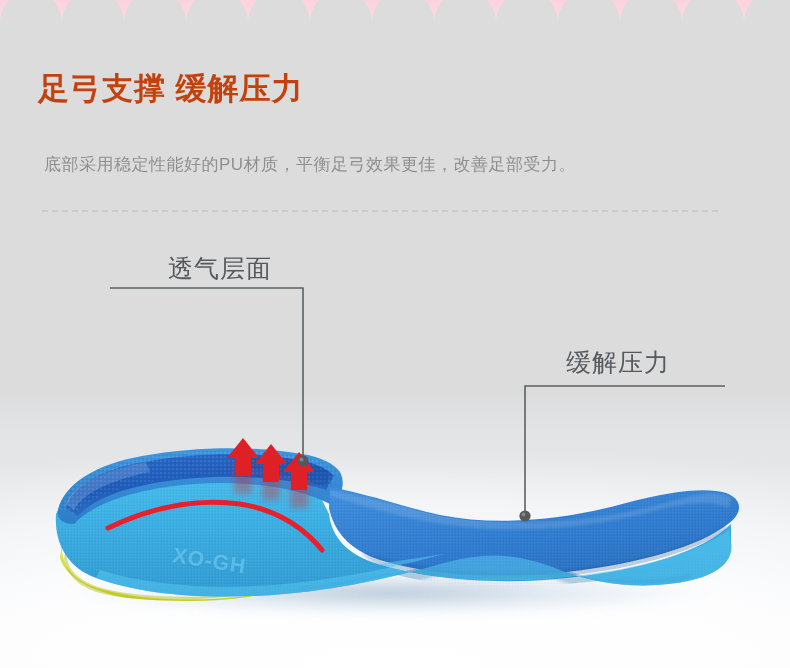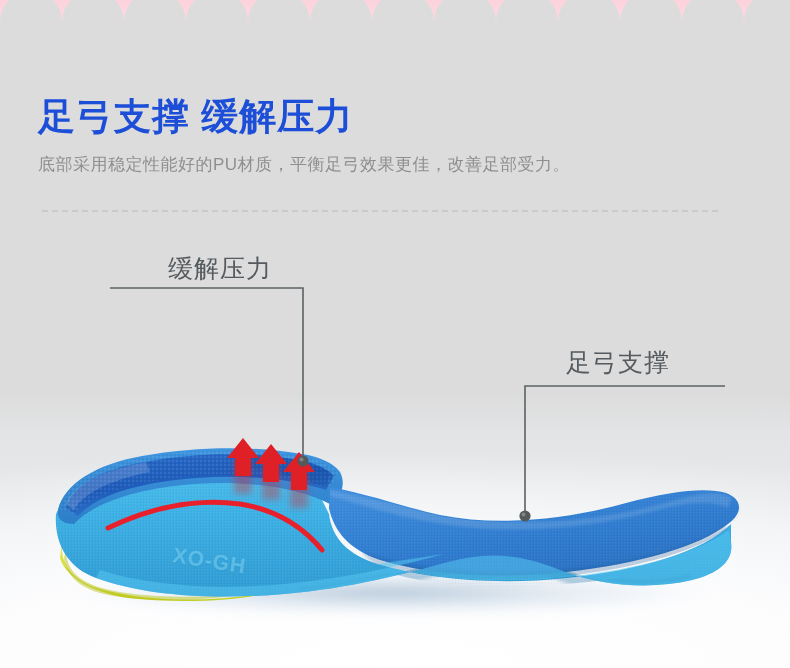--- a/index.html
+++ b/index.html
@@ -37,38 +37,37 @@
     position: absolute;
     left: 0; top: 44px;
     width: 790px; height: 624px;
     background: #dcdcdc;
   }
 
   
   .heading-blue {
     position: absolute;
     left: 38px; top: 68px;
-    font-size: 37px;
+    font-size: 31px;
     font-weight: bold;
     letter-spacing: 1px;
-    color: #1d4ed8;
+    color: #c2410c;
     white-space: nowrap;
-    margin-top: 24px;
   }
   .heading-sub {
     position: absolute;
     left: 38px; top: 112px;
     font-size: 25px;
     color: #2b2b2b;
     letter-spacing: 0.5px;
     white-space: nowrap;
   }
   .heading-desc {
     position: absolute;
-    left: 38px; top: 153px;
+    left: 44px; top: 153px;
     font-size: 17px;
     color: #8f8f8f;
     letter-spacing: 0.5px;
     white-space: nowrap;
   }
 
   
   .divider {
     position: absolute;
     left: 42px; top: 210px;
@@ -308,16 +307,16 @@
 
     <path d="M110,288 L303,288 L303,458" fill="none" stroke="#5b6165" stroke-width="1.6"></path>
     <circle cx="303" cy="461" r="5.6" fill="#55595a"></circle>
     <circle cx="301.5" cy="459.5" r="2" fill="#8d9195" opacity="0.8"></circle>
 
     <path d="M725,386 L525,386 L525,513" fill="none" stroke="#5b6165" stroke-width="1.6"></path>
     <circle cx="525" cy="516" r="5.6" fill="#55595a"></circle>
     <circle cx="523.5" cy="514.5" r="2" fill="#8d9195" opacity="0.8"></circle>
   </svg>
 
-  <div class="callout-label callout-left">缓解压力</div>
-  <div class="callout-label callout-right">足弓支撑</div>
+  <div class="callout-label callout-left">透气层面</div>
+  <div class="callout-label callout-right">缓解压力</div>
 
 </div>
 
 </body></html>

